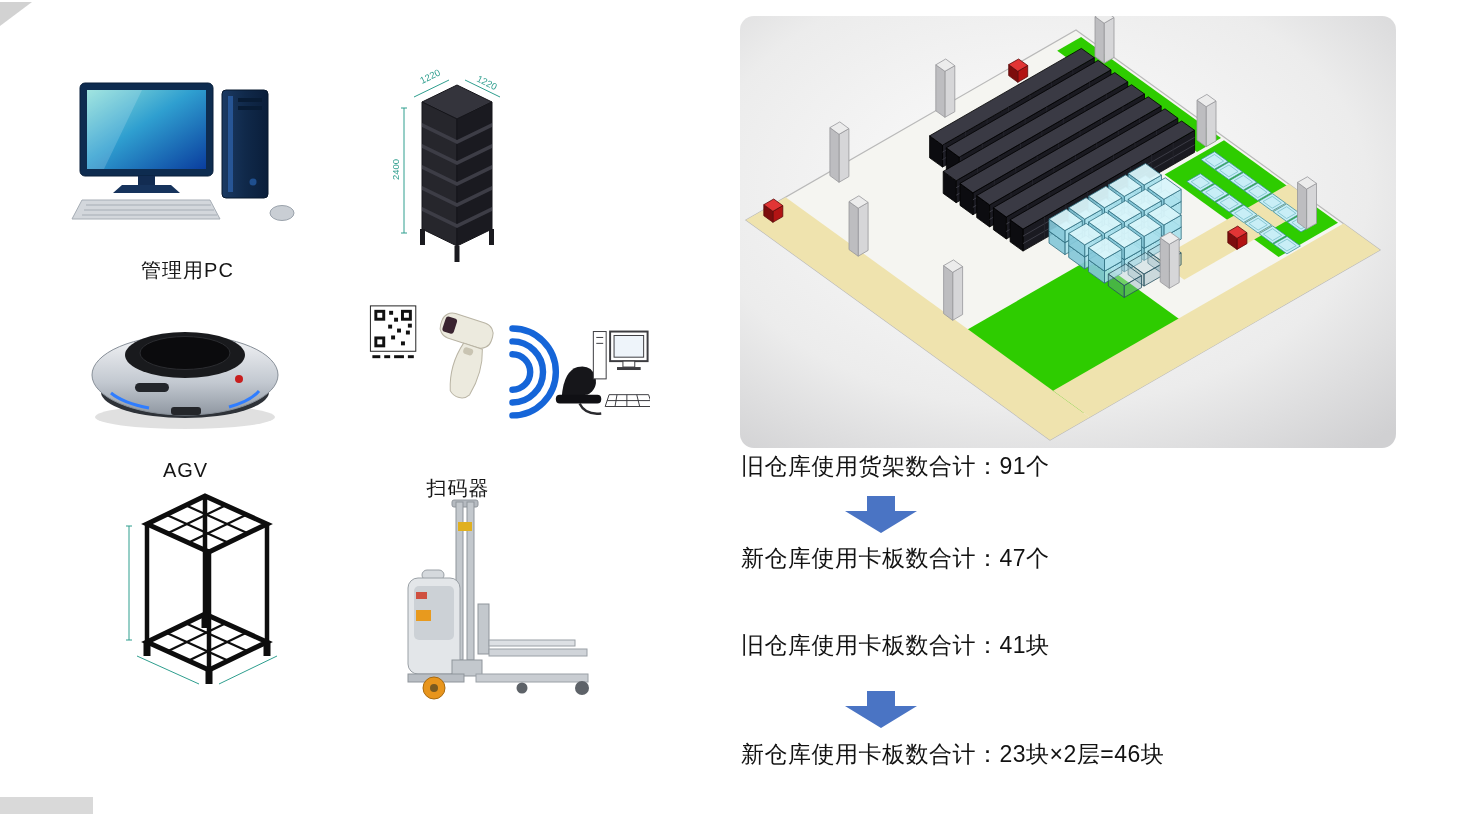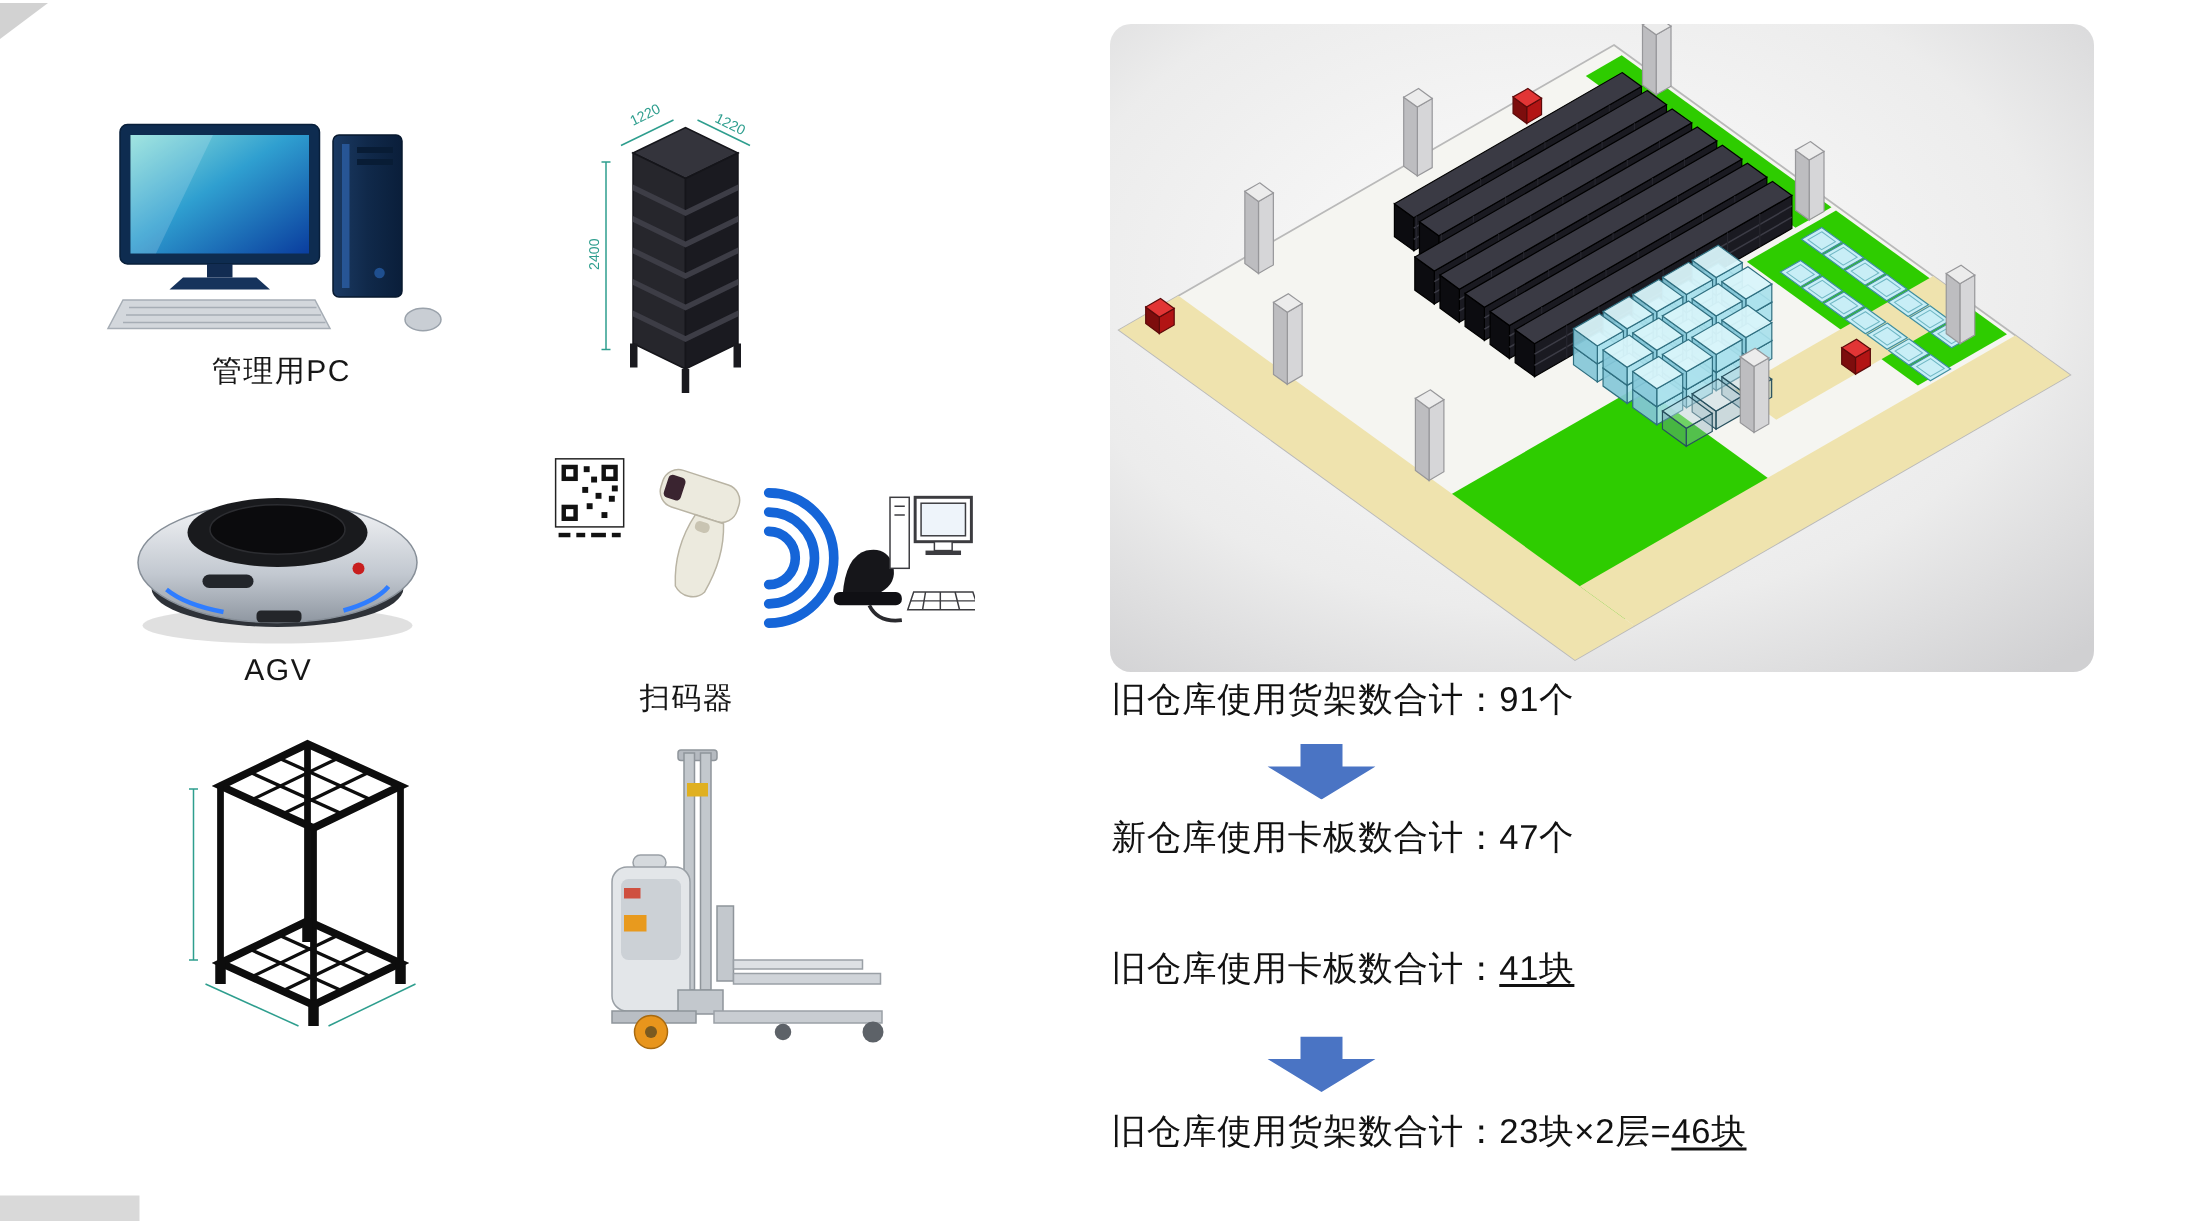--- a/index.html
+++ b/index.html
@@ -3,26 +3,26 @@
 <meta charset="utf-8">
 <style>
   html,body{margin:0;padding:0;}
   body{
     width:1471px;height:814px;position:relative;background:#ffffff;overflow:hidden;
     font-family:"Liberation Sans","DejaVu Sans",sans-serif;
   }
   .eq-svg{position:absolute;}
   .eq-label{
     position:absolute;font-size:20px;color:#161616;text-align:center;
-    letter-spacing:1px;white-space:nowrap;
+    letter-spacing:1px;white-space:nowrap;margin-top:23px;
   }
   .stat-line{
     position:absolute;font-size:23px;color:#121212;white-space:nowrap;letter-spacing:.5px;text-align:right;
   }
-  .u{text-decoration:underline;text-underline-offset:3px;text-decoration-thickness:2px;}
+  .u{text-underline-offset:3px;text-decoration-thickness:2px;}
   .down-arrow{position:absolute;width:72px;height:37px;}
   #corner-tl{
     position:absolute;left:0;top:2px;width:0;height:0;
     border-top:24px solid #d2d2d2;border-right:32px solid transparent;
   }
   #artifact-bl{
     position:absolute;left:0;top:797px;width:93px;height:17px;background:#d9d9d9;
   }
 </style>
 </head>
@@ -489,15 +489,15 @@
   </svg>
 
   <div class="stat-line" style="left:741px;top:543px">新仓库使用卡板数合计：47个</div>
 
   <div class="stat-line" style="left:741px;top:630px"><span>旧仓库使用卡板数合计：</span><span class="u">41块</span></div>
 
   <svg class="down-arrow" style="left:845px;top:691px" viewBox="0 0 72 37">
     <polygon points="22,0 50,0 50,15 72,15 36,37 0,15 22,15" fill="#4a74c4"></polygon>
   </svg>
 
-  <div class="stat-line" style="left:741px;top:739px"><span>旧仓库使用货架数合计：23块×2层=</span><span class="u">46块</span></div>
+  <div class="stat-line" style="left:741px;top:739px"><span>新仓库使用卡板数合计：23块×2层=</span><span class="u">46块</span></div>
 
 </div>
 
 </body></html>

